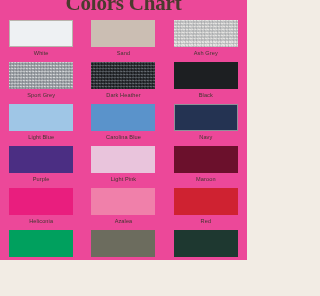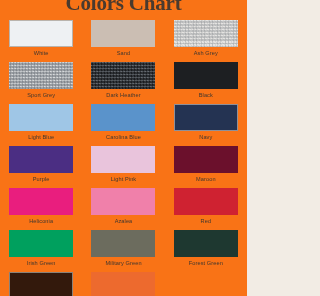--- a/index.html
+++ b/index.html
@@ -9,22 +9,22 @@
   body {
     width: 247px;
     height: 296px;
     overflow: hidden;
     background: #f2ece4;
     font-family: "Liberation Sans", sans-serif;
   }
   #sheet {
     position: relative;
     width: 247px;
-    height: 296px;
-    background: #f97316;
+    height: 260px;
+    background: #ec4899;
     overflow: hidden;
   }
   #title {
     position: absolute;
     top: -9px;
     left: 0;
     width: 247px;
     text-align: center;
     font-family: "Liberation Serif", serif;
     font-weight: bold;

